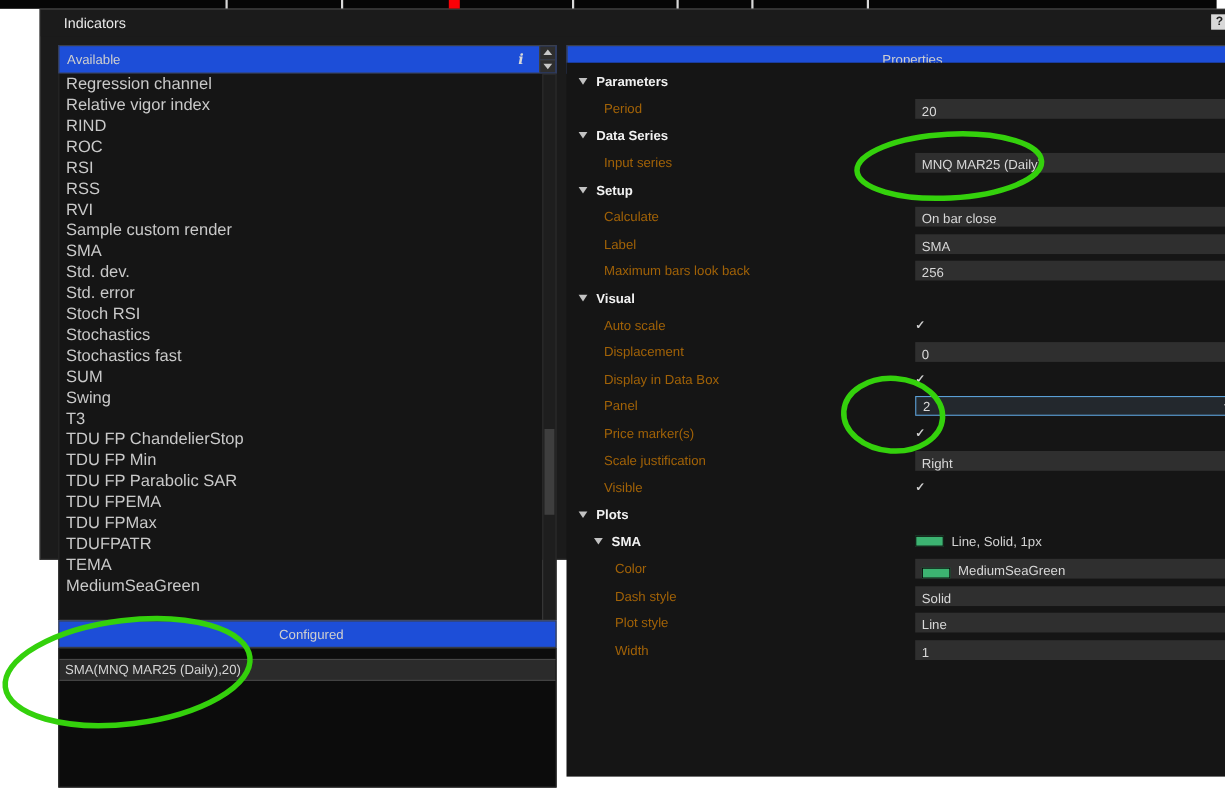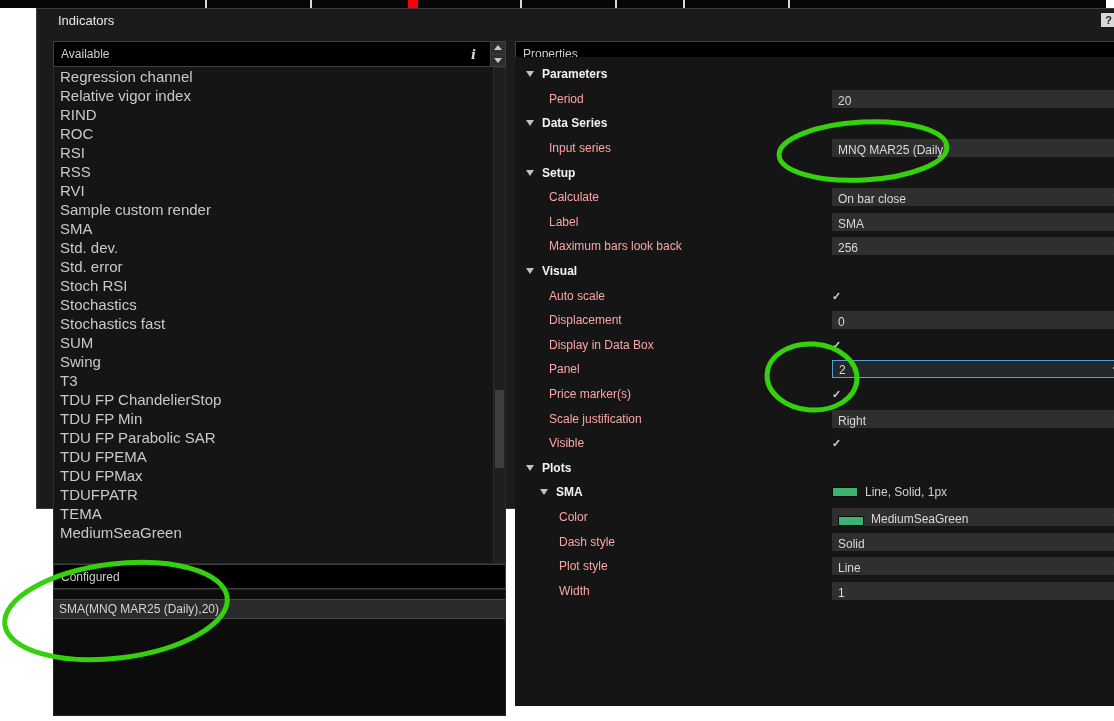--- a/index.html
+++ b/index.html
@@ -16,22 +16,22 @@
   .dialog { position:absolute; left:0; top:8px; width:1106px; height:501px; background:#1b1b1b;
             border:1px solid #3c3c3c;margin-left:36px; }
 
   .titlebar { position:absolute; left:0; top:0; width:100%; height:24px; background:#1b1b1b; }
   .title { position:absolute; left:21px; top:4px; font-size:13px; color:#e8e8e8; }
   .tbbtns { position:absolute; right:7px; top:4px; display:flex; gap:3px; }
   .btn { width:15px; height:14px; font-size:11px; font-weight:bold; text-align:center; line-height:14px; }
   .btn-help { background:#d8d8d8; color:#222; }
   .btn-close { background:#c9312b; color:#fff; }
 
-  .hdr { position:absolute; background:#000000; border:1px solid #3f3f3f; color:#cfcfcf; font-size:12px;
-         display:flex; align-items:center; padding-left:7px; }
+  .hdr { position:absolute; background:#1d4ed8; border:1px solid #3f3f3f; color:#cfcfcf; font-size:12px;
+         display:flex; align-items:center; padding-left:7px;justify-content:center; }
   .hdr-avail { left:16px; top:32px; width:453px; height:26px; padding-right:0; }
   .hdr-props { left:478px; top:32px; width:622px; height:26px; }
   .hdr-conf  { left:16px; top:555px; width:453px; height:25px; }
   .hdr .spacer { flex:1; }
   .info-i { font-family:"DejaVu Serif", serif; font-style:italic; font-weight:bold; font-size:13px;
             color:#d8d8d8; margin-right:14px; }
   .spinner { width:15px; height:24px; border-left:1px solid #3f3f3f; display:flex; flex-direction:column; }
   .spinner .sp { flex:1; display:flex; align-items:center; justify-content:center; background:#2e2e2e; }
   .spinner .sp + .sp { border-top:1px solid #3f3f3f; }
   .tri-up { width:0; height:0; border-left:4px solid transparent; border-right:4px solid transparent;
@@ -50,21 +50,21 @@
                border:1px solid #262626; }
   .conf-item { margin-top:9px; height:20px; line-height:19px; background:#2b2b2b;
                border-top:1px solid #464646; border-bottom:1px solid #464646;
                padding-left:5px; font-size:12px; color:#d4d4d4; white-space:nowrap; }
 
   .propgrid { position:absolute; left:478px; top:48px; width:622px; height:649px; background:#151515;
               padding-top:5px; overflow:hidden; }
   .prow { display:flex; align-items:center; height:24.6px; }
   .pl { width:317px; display:flex; align-items:center; }
   .pv { flex:1; margin-right:9px; display:flex; align-items:center; }
-  .lbl { font-size:12px; color:#fca5a5; padding-left:34px; white-space:nowrap; }
+  .lbl { font-size:12px; color:#a16207; padding-left:34px; white-space:nowrap; }
   .lbl.ind2 { padding-left:44px; }
   .tri { width:0; height:0; border-left:4px solid transparent; border-right:4px solid transparent;
          border-top:6px solid #c2c2c2; margin:0 8px 0 11px; }
   .group .tri { margin-left:25px; }
   .sec-lbl { font-size:12px; font-weight:bold; color:#f2f2f2; white-space:nowrap; }
   .field { flex:1; height:18px; background:#2f2f2f; position:relative; display:flex; align-items:flex-end;
            padding-left:6px; overflow:hidden; }
   .fval { font-size:12px; color:#d8d8d8; white-space:nowrap; }
   .field.dd { }
   .chev { position:absolute; right:7px; top:4px; width:6px; height:6px;

